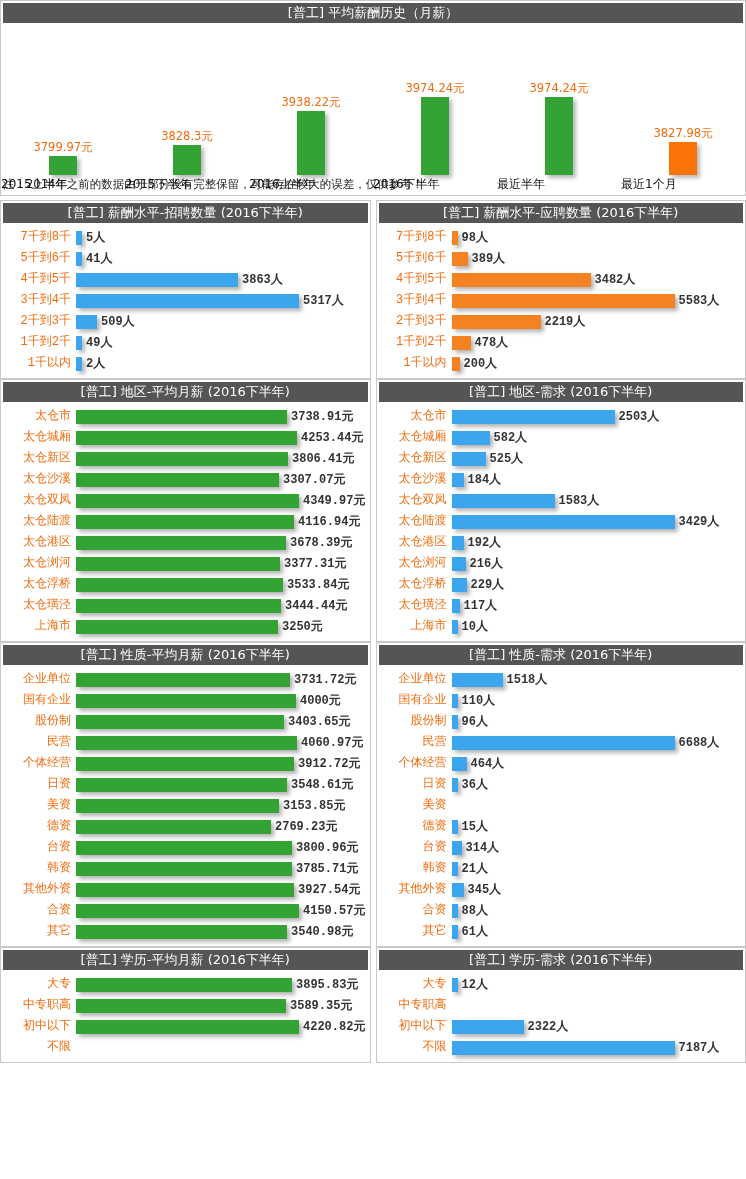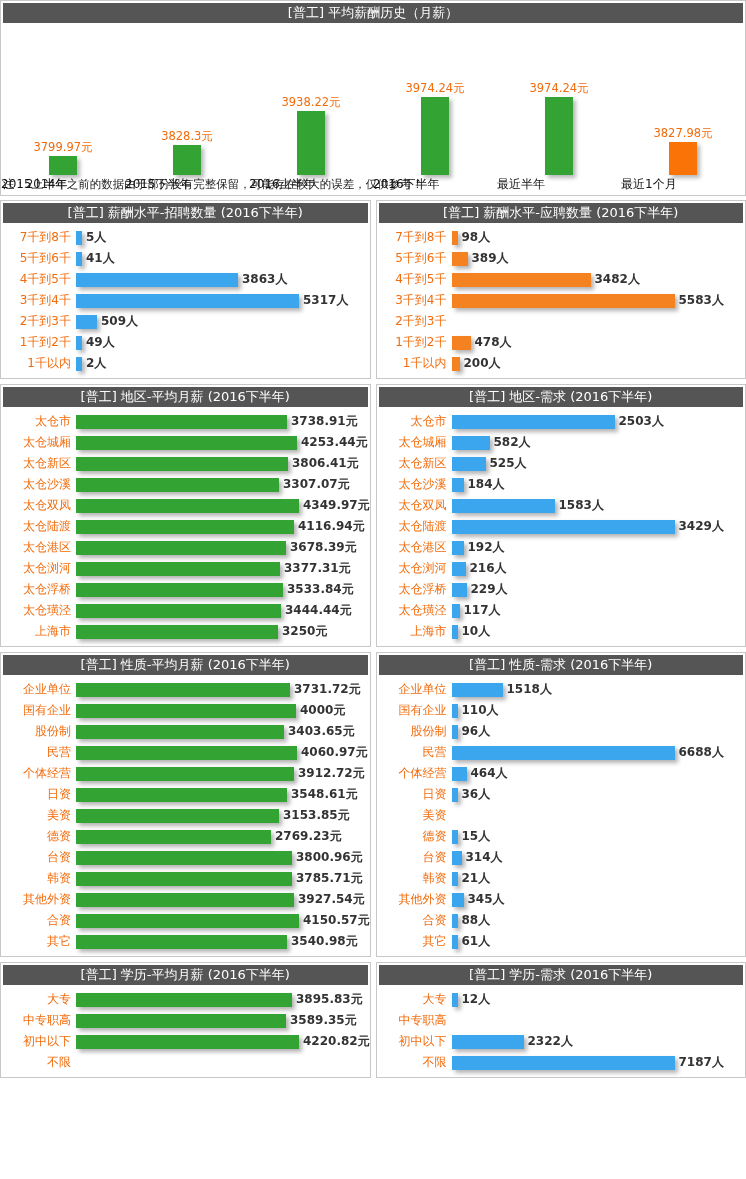--- a/index.html
+++ b/index.html
@@ -83,26 +83,25 @@
     color:#222;
     line-height:14px;
     padding:2px 0 4px 2px;
     white-space:nowrap;
   }
 
   
   .row2{
     display:flex;
     gap:5px;
-    margin-bottom:5px;
   }
   .row2 > .panel{flex:1 1 0;width:0;margin-bottom:0;}
 
   
-  .hbars{padding:4px 2px 4px 2px;}
+  .hbars{padding:4px 2px 4px 2px;font-family:Liberation Mono, monospace;}
   .hrow{
     display:flex;
     align-items:center;
     height:21px;
   }
   .hlabel{
     width:68px;
     min-width:68px;
     text-align:right;
     padding-right:5px;
@@ -264,20 +263,24 @@
           </div>
           <div class="hrow">
             <div class="hlabel">3千到4千</div>
             <div class="htrack">
               <div class="hbar orange" style="width: 223px;"></div>
               <div class="hval">5583人</div>
             </div>
           </div>
           <div class="hrow">
             <div class="hlabel">2千到3千</div>
+            <div class="htrack">
+              <div class="hbar orange" style="width: 89px;"></div>
+              <div class="hval">2219人</div>
+            </div>
           </div>
           <div class="hrow">
             <div class="hlabel">1千到2千</div>
             <div class="htrack">
               <div class="hbar orange" style="width: 19px;"></div>
               <div class="hval">478人</div>
             </div>
           </div>
           <div class="hrow">
             <div class="hlabel">1千以内</div>

